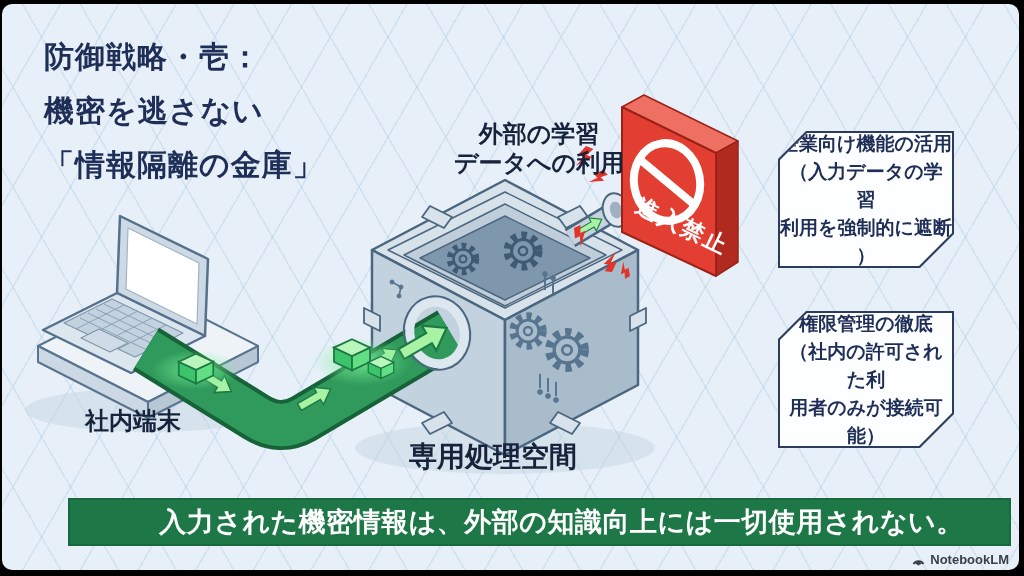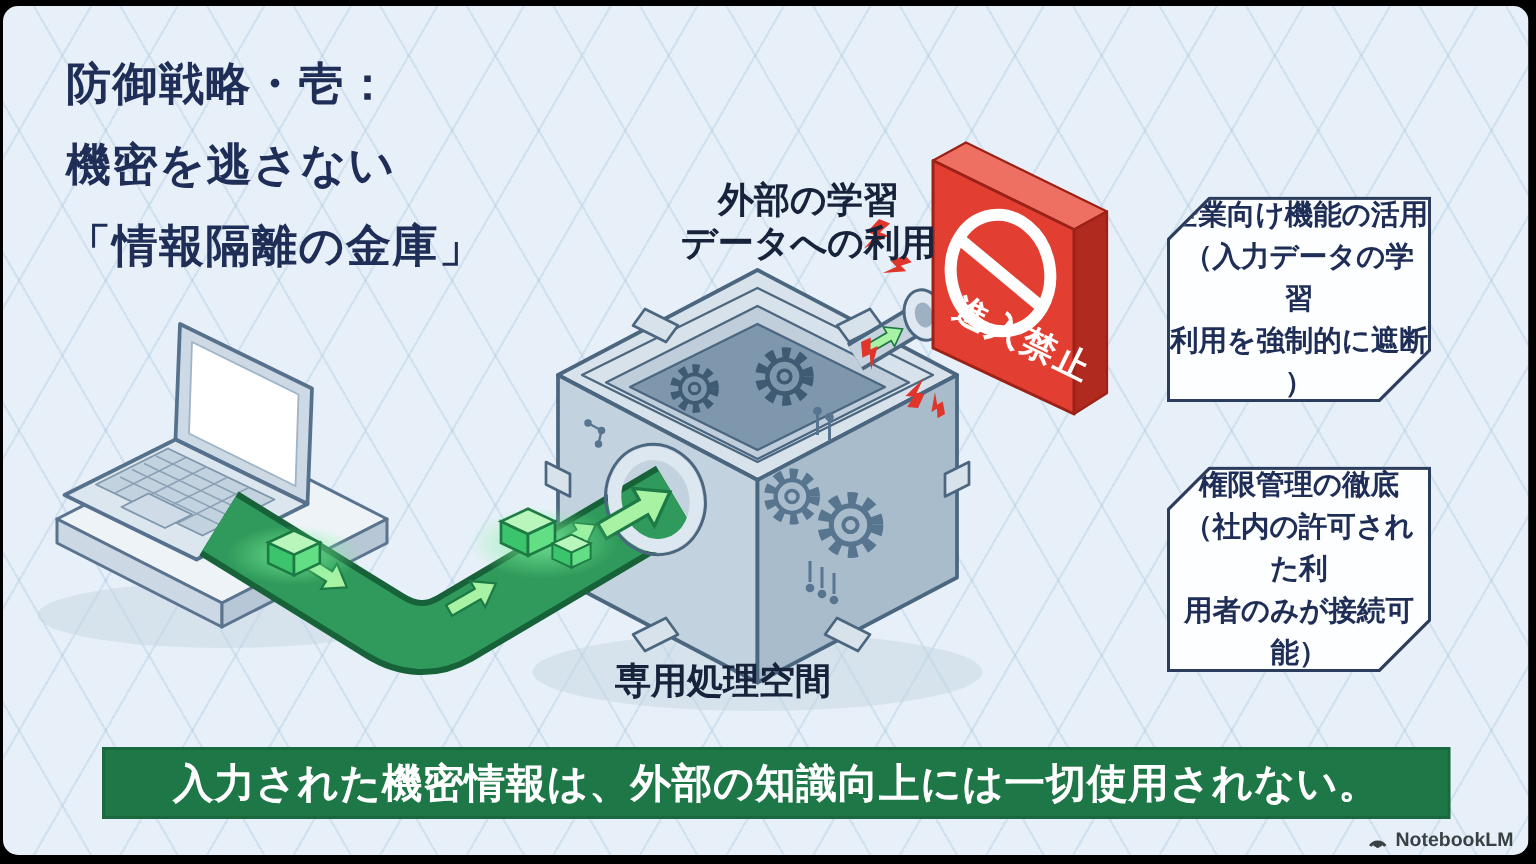--- a/index.html
+++ b/index.html
@@ -20,38 +20,39 @@
     position:absolute;left:42px;top:26px;
     font-size:30px;line-height:54px;font-weight:bold;color:#1f2e57;
     white-space:pre-line;letter-spacing:1px;
   }
   .diagram-label{
     position:absolute;text-align:center;font-weight:bold;color:#17233b;
     white-space:pre-line;
   }
   #label-external{left:432px;top:115px;width:210px;font-size:24px;line-height:29px;}
   #label-terminal{left:56px;top:401px;width:150px;font-size:24px;}
-  #label-space{left:385px;top:434px;width:190px;font-size:24px;}
+  #label-space{left:385px;top:434px;width:190px;font-size:28px;text-align:right;}
   .callout{
     position:absolute;left:776px;width:176px;height:137px;background:#2c3c5c;
     clip-path:polygon(28px 0,100% 0,100% calc(100% - 34px),calc(100% - 34px) 100%,0 100%,0 28px);
   }
   #callout-1{top:127px;}
   #callout-2{top:307px;}
   .callout-inner{
     position:absolute;inset:2px;background:#fdfeff;
     clip-path:polygon(27px 0,100% 0,100% calc(100% - 33px),calc(100% - 33px) 100%,0 100%,0 27px);
     display:flex;align-items:center;justify-content:center;text-align:center;
     font-size:19px;line-height:28px;font-weight:bold;color:#1f2e57;white-space:pre-line;
   }
   .banner{
     position:absolute;left:66px;top:494px;width:899px;height:48px;background:#1e7746;
     display:flex;align-items:center;justify-content:center;
     color:#fff;font-size:27px;font-weight:bold;letter-spacing:.5px;
     box-shadow:inset 0 0 0 2px rgba(0,0,0,.12);
+    padding-left:44px;
   }
   .watermark{
     position:absolute;right:10px;bottom:3px;display:flex;align-items:center;gap:4px;
     color:#3a4145;font-size:13px;font-weight:700;
   }
 </style>
 </head>
 <body>
 
 <div class="slide">
@@ -190,20 +191,21 @@
       <use href="#bolt" transform="translate(630,276) rotate(150) scale(0.72)"></use>
     </g>
   </svg>
 
   <div class="title">防御戦略・壱：
 機密を逃さない
 「情報隔離の金庫」</div>
 
   <div class="diagram-label" id="label-external">外部の学習
 データへの利用</div>
+  <div class="diagram-label" id="label-terminal">社内端末</div>
   <div class="diagram-label" id="label-space">専用処理空間</div>
 
   <div class="callout" id="callout-1">
     <div class="callout-inner">企業向け機能の活用
 （入力データの学習
 利用を強制的に遮断
 ）</div>
   </div>
   <div class="callout" id="callout-2">
     <div class="callout-inner">権限管理の徹底

